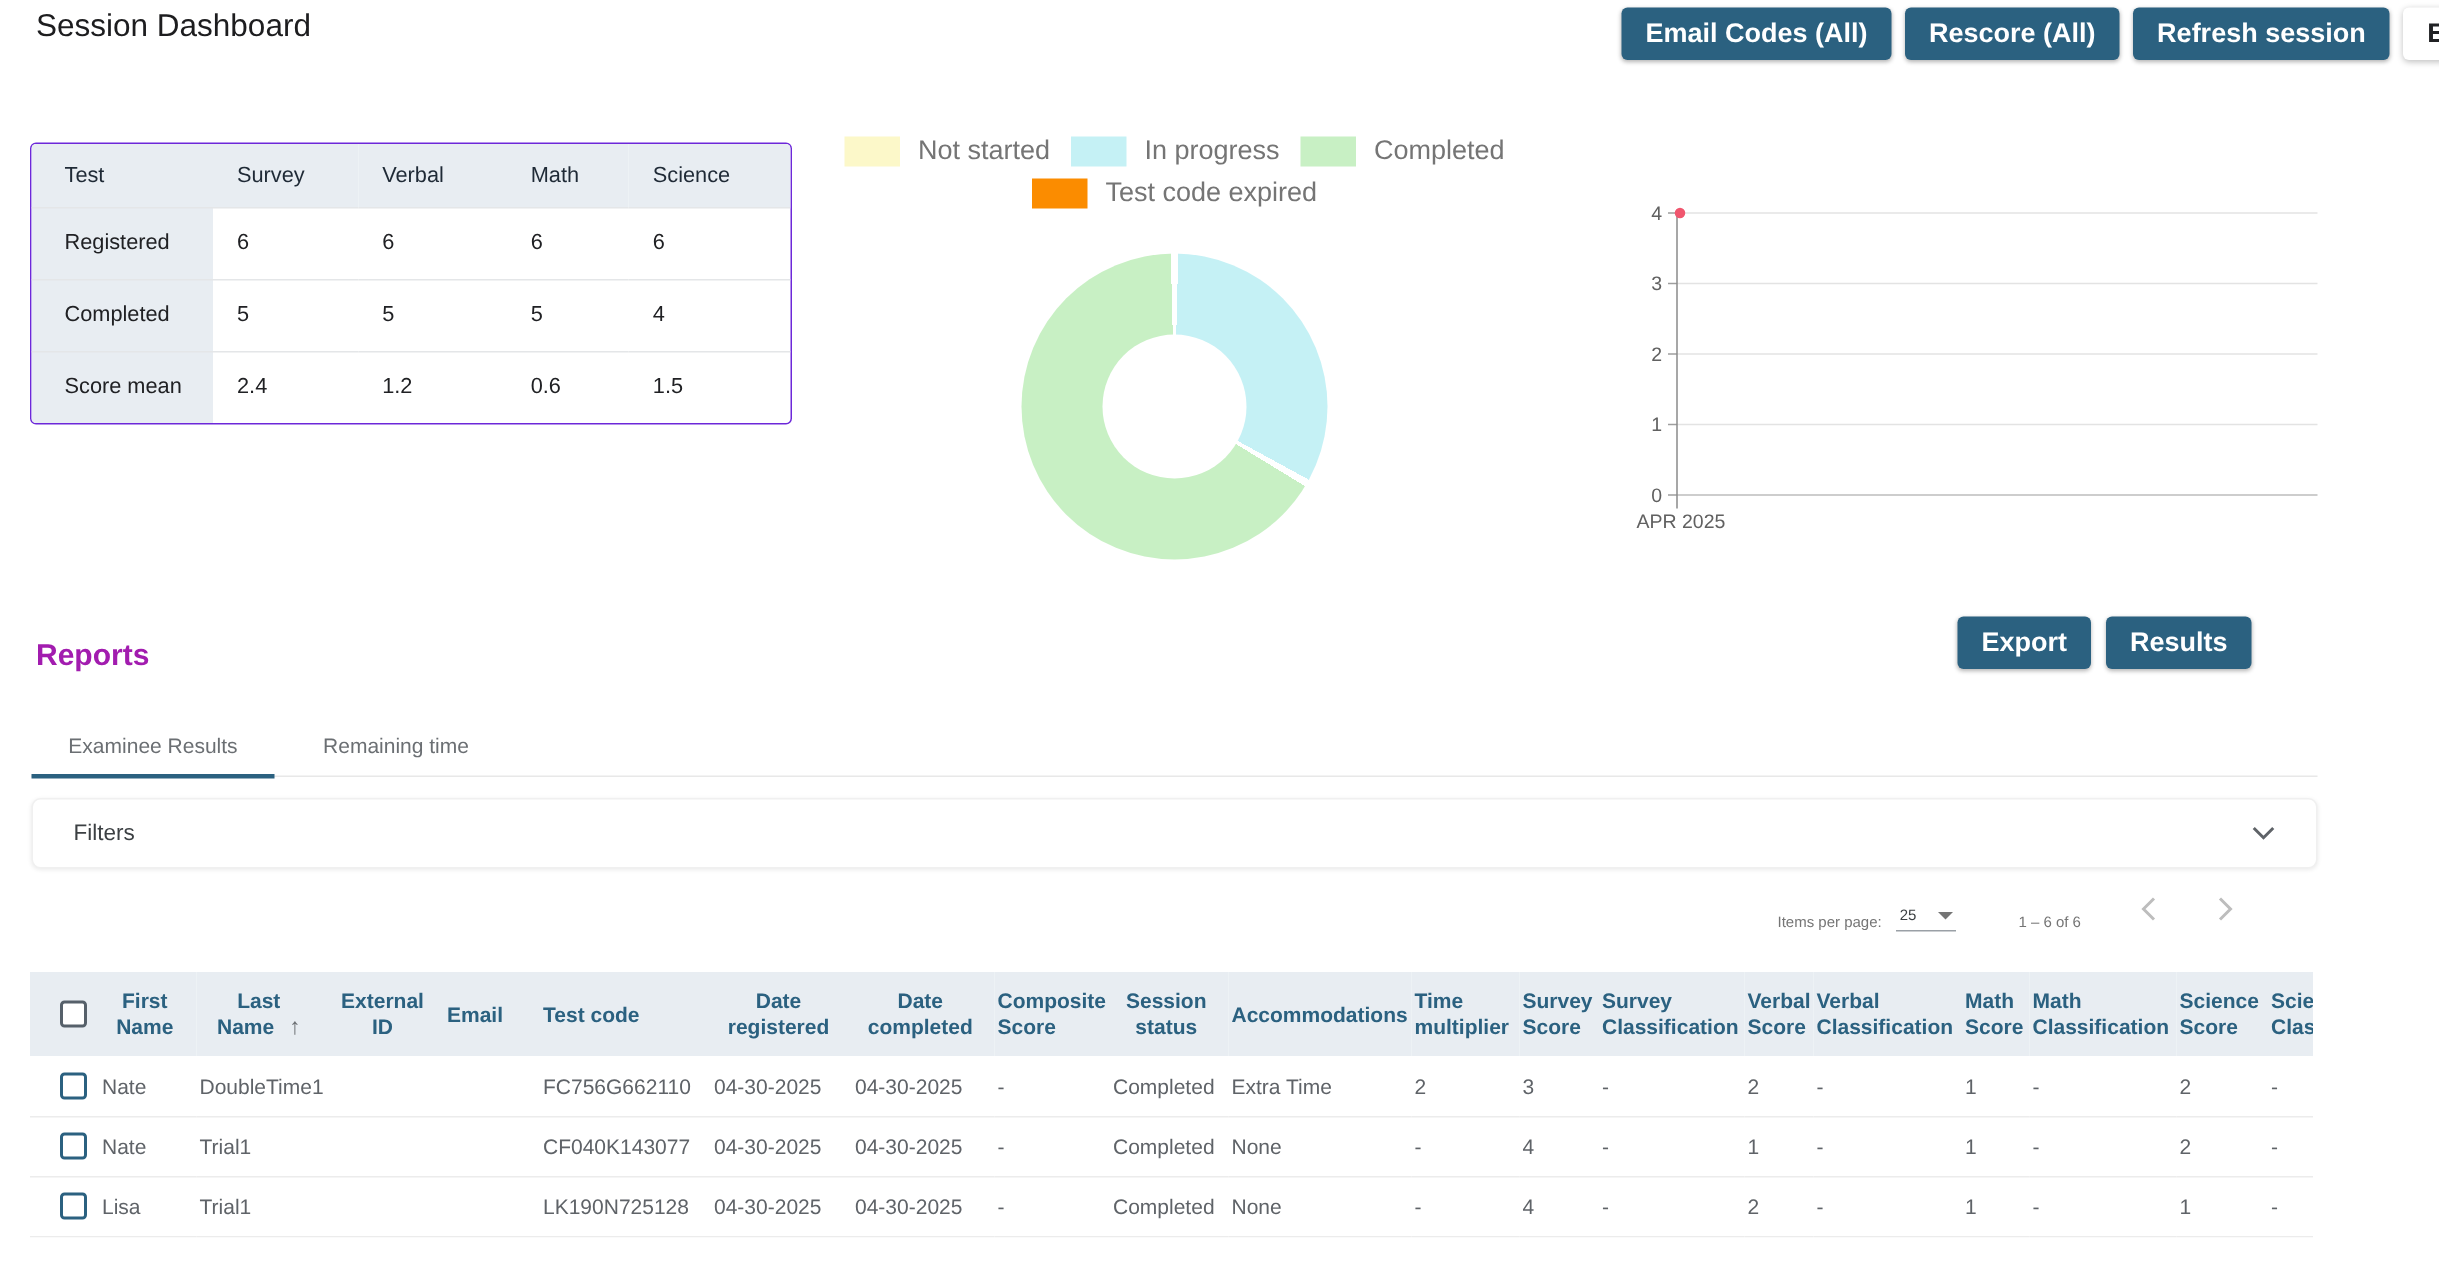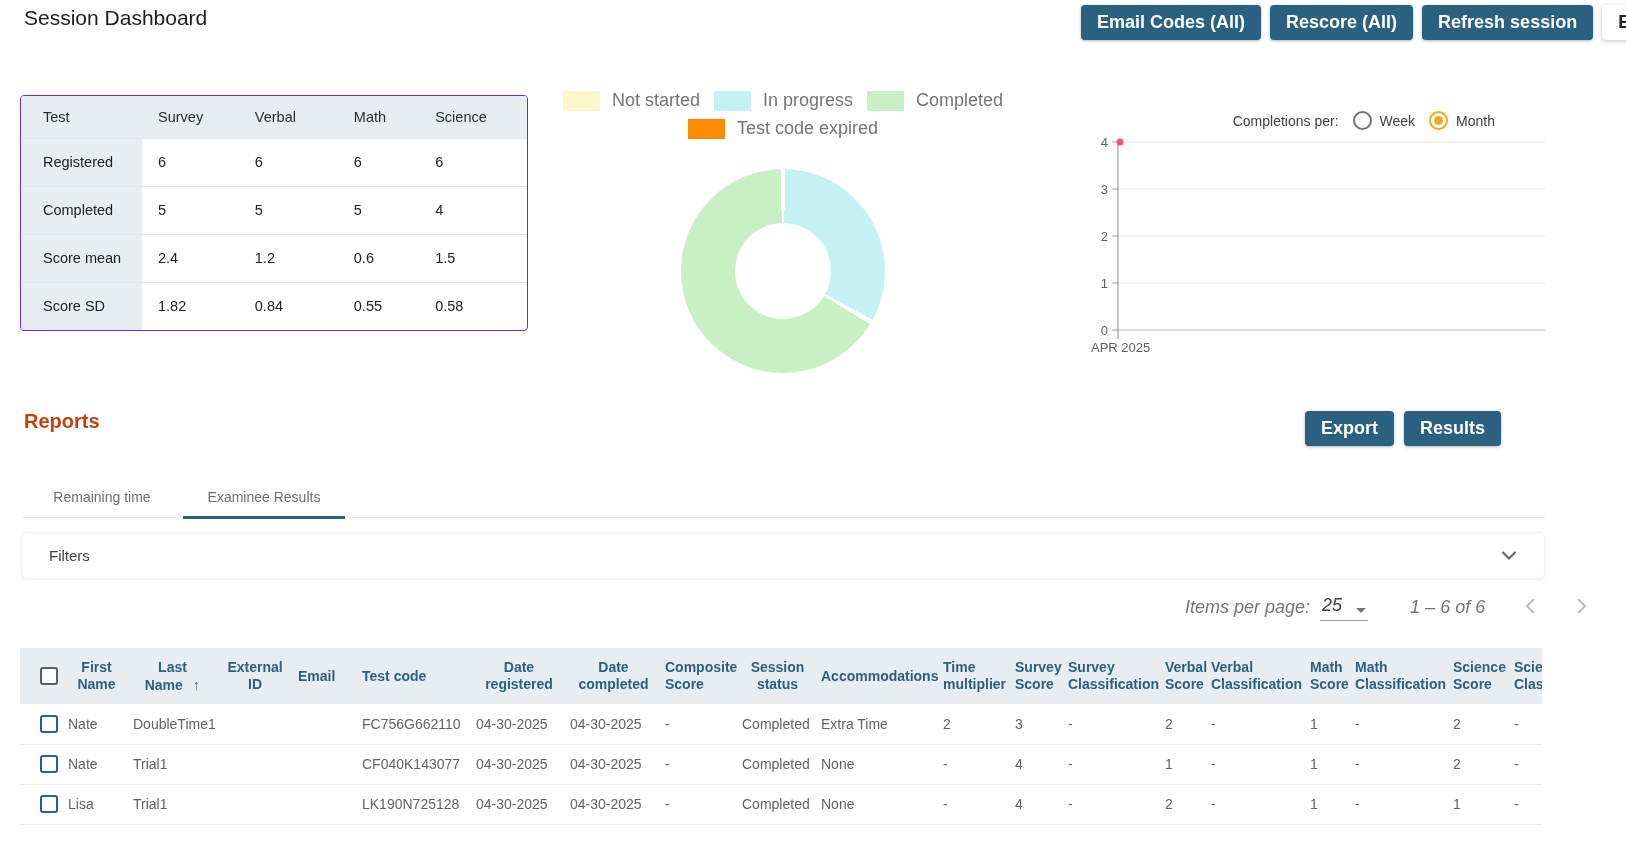--- a/index.html
+++ b/index.html
@@ -47,33 +47,33 @@
   .cchart{ position:absolute; left:1085px; top:103px; width:465px; height:260px; }
   .chart-head{ display:flex; align-items:center; justify-content:flex-end; gap:10px; padding-right:55px; margin-top:8px; font-size:14px; color:#3c4043; }
   .chart-title{ margin-right:4px; }
   .radio-opt{ display:flex; align-items:center; gap:8px; cursor:pointer; }
   .radio{ width:19px; height:19px; border-radius:50%; border:2px solid #757575; position:relative; flex:none; background:#fff; }
   .radio.checked{ border-color:#f2a81d; }
   .radio.checked::after{ content:''; position:absolute; inset:3px; border-radius:50%; background:#f2a81d; }
   .cchart svg{ position:absolute; left:0; top:28px; }
 
   
-  .reports-title{ position:absolute; left:24px; top:410px; font-size:20px; font-weight:700; color:#c2410c; }
+  .reports-title{ position:absolute; left:24px; top:426px; font-size:20px; font-weight:700; color:#a21caf; }
   .report-buttons{ position:absolute; left:1305px; top:411px; display:flex; gap:10px; }
 
   .tabs{ position:absolute; left:21px; top:478px; width:1524px; height:40px; display:flex; border-bottom:1px solid #e8e8e8; }
   .tab{ width:162px; text-align:center; line-height:39px; font-size:14px; color:#6b6f73; cursor:pointer; position:relative; }
   .tab.active::after{ content:''; position:absolute; left:0; right:0; bottom:-2px; height:3px; background:var(--primary); }
 
   .filters{ position:absolute; left:21px; top:532px; width:1524px; height:47px; background:#fff; border:1px solid #f0f0f0; border-radius:6px; box-shadow:0 1px 3px rgba(0,0,0,.08); display:flex; align-items:center; padding:0 27px; cursor:pointer; }
   .filters .flabel{ font-size:15px; color:#3c4043; }
   .filters svg{ margin-left:auto; }
 
   
-  .pagination{ position:absolute; left:1185px; top:594px; display:flex; align-items:center; font-size:18px; color:#757575;font-style:italic; }
+  .pagination{ position:absolute; left:1185px; top:594px; display:flex; align-items:flex-end; font-size:10px; color:#757575; }
   .ipp-select{ display:flex; align-items:flex-end; gap:14px; margin-left:10px; border-bottom:1px solid #9aa0a6; padding:0 2px 4px 2px; cursor:pointer; color:#3c4043; }
   .caret{ width:0; height:0; border-left:5px solid transparent; border-right:5px solid transparent; border-top:5px solid #757575; margin-bottom:3px; }
   .range{ margin-left:42px; }
   .pag-btn{ margin-left:26px; background:none; border:none; cursor:default; padding:0; }
   .pag-btn:first-of-type{ margin-left:34px; }
 
   
   .rt-wrap{ position:absolute; left:20px; top:648px; width:1522px; overflow:hidden; }
   table.rt{ width:1592px; table-layout:fixed; border-collapse:collapse; }
   table.rt th{ background:var(--hdr-bg); color:var(--primary); font-size:14px; font-weight:700; line-height:17px; height:56px; text-align:left; vertical-align:middle; padding:0 6px 0 2px; }
@@ -120,27 +120,20 @@
           <td class="c2">5</td>
           <td class="c3">5</td>
           <td class="c4">4</td>
         </tr>
         <tr>
           <th>Score mean</th>
           <td class="c1">2.4</td>
           <td class="c2">1.2</td>
           <td class="c3">0.6</td>
           <td class="c4">1.5</td>
-        </tr>
-        <tr>
-          <th>Score SD</th>
-          <td class="c1">1.82</td>
-          <td class="c2">0.84</td>
-          <td class="c3">0.55</td>
-          <td class="c4">0.58</td>
         </tr>
       </tbody>
     </table>
 </div>
 
 <div class="legend" id="donut-legend">
     <span class="legend-item">
       <span class="swatch" style="background: rgb(252, 248, 201);"></span>
       <span>Not started</span>
     </span>
@@ -153,33 +146,20 @@
       <span>Completed</span>
     </span>
     <span class="legend-item">
       <span class="swatch" style="background: rgb(251, 140, 0);"></span>
       <span>Test code expired</span>
     </span>
   </div>
 <div class="donut" id="donut" style="background: conic-gradient(rgb(255, 255, 255) 0deg, rgb(255, 255, 255) 1.4deg, rgb(197, 241, 245) 1.4deg, rgb(197, 241, 245) 118.6deg, rgb(255, 255, 255) 118.6deg, rgb(255, 255, 255) 120deg, rgb(255, 255, 255) 120deg, rgb(255, 255, 255) 121.4deg, rgb(200, 240, 196) 121.4deg, rgb(200, 240, 196) 358.6deg, rgb(255, 255, 255) 358.6deg, rgb(255, 255, 255) 360deg);"></div>
 
 <div class="cchart">
-  <div class="chart-head">
-    <span class="chart-title">Completions per:</span>
-    <span id="period-radios" style="display:flex;gap:14px;align-items:center;">
-        <span class="radio-opt">
-          <span class="radio"></span>
-          <span>Week</span>
-        </span>
-        <span class="radio-opt">
-          <span class="radio checked"></span>
-          <span>Month</span>
-        </span>
-      </span>
-  </div>
   <svg id="line-svg" width="465" height="230">
       <line x1="33" x2="460" y1="199" y2="199" stroke="#bdbdbd" stroke-width="1"></line>
       <line x1="27" x2="33" y1="199" y2="199" stroke="#9e9e9e"></line>
       <text x="23" y="203.5" text-anchor="end" font-size="13" fill="#616161">0</text>
       <line x1="33" x2="460" y1="152" y2="152" stroke="#e3e3e3" stroke-width="1"></line>
       <line x1="27" x2="33" y1="152" y2="152" stroke="#9e9e9e"></line>
       <text x="23" y="156.5" text-anchor="end" font-size="13" fill="#616161">1</text>
       <line x1="33" x2="460" y1="105" y2="105" stroke="#e3e3e3" stroke-width="1"></line>
       <line x1="27" x2="33" y1="105" y2="105" stroke="#9e9e9e"></line>
       <text x="23" y="109.5" text-anchor="end" font-size="13" fill="#616161">2</text>
@@ -195,22 +175,22 @@
     </svg>
 </div>
 
 <div class="reports-title">Reports</div>
 <div class="report-buttons" id="report-buttons">
     <button class="btn btn-primary">Export</button>
     <button class="btn btn-primary">Results</button>
   </div>
 
 <div class="tabs" id="tabs">
+    <div class="tab active">Examinee Results</div>
     <div class="tab">Remaining time</div>
-    <div class="tab active">Examinee Results</div>
   </div>
 
 <div class="filters">
   <span class="flabel">Filters</span>
   <svg width="16" height="9" viewBox="0 0 16 9">
     <polyline points="1.5,1 8,7.5 14.5,1" fill="none" stroke="#5f6368" stroke-width="2"></polyline>
   </svg>
 </div>
 
 <div class="pagination">

